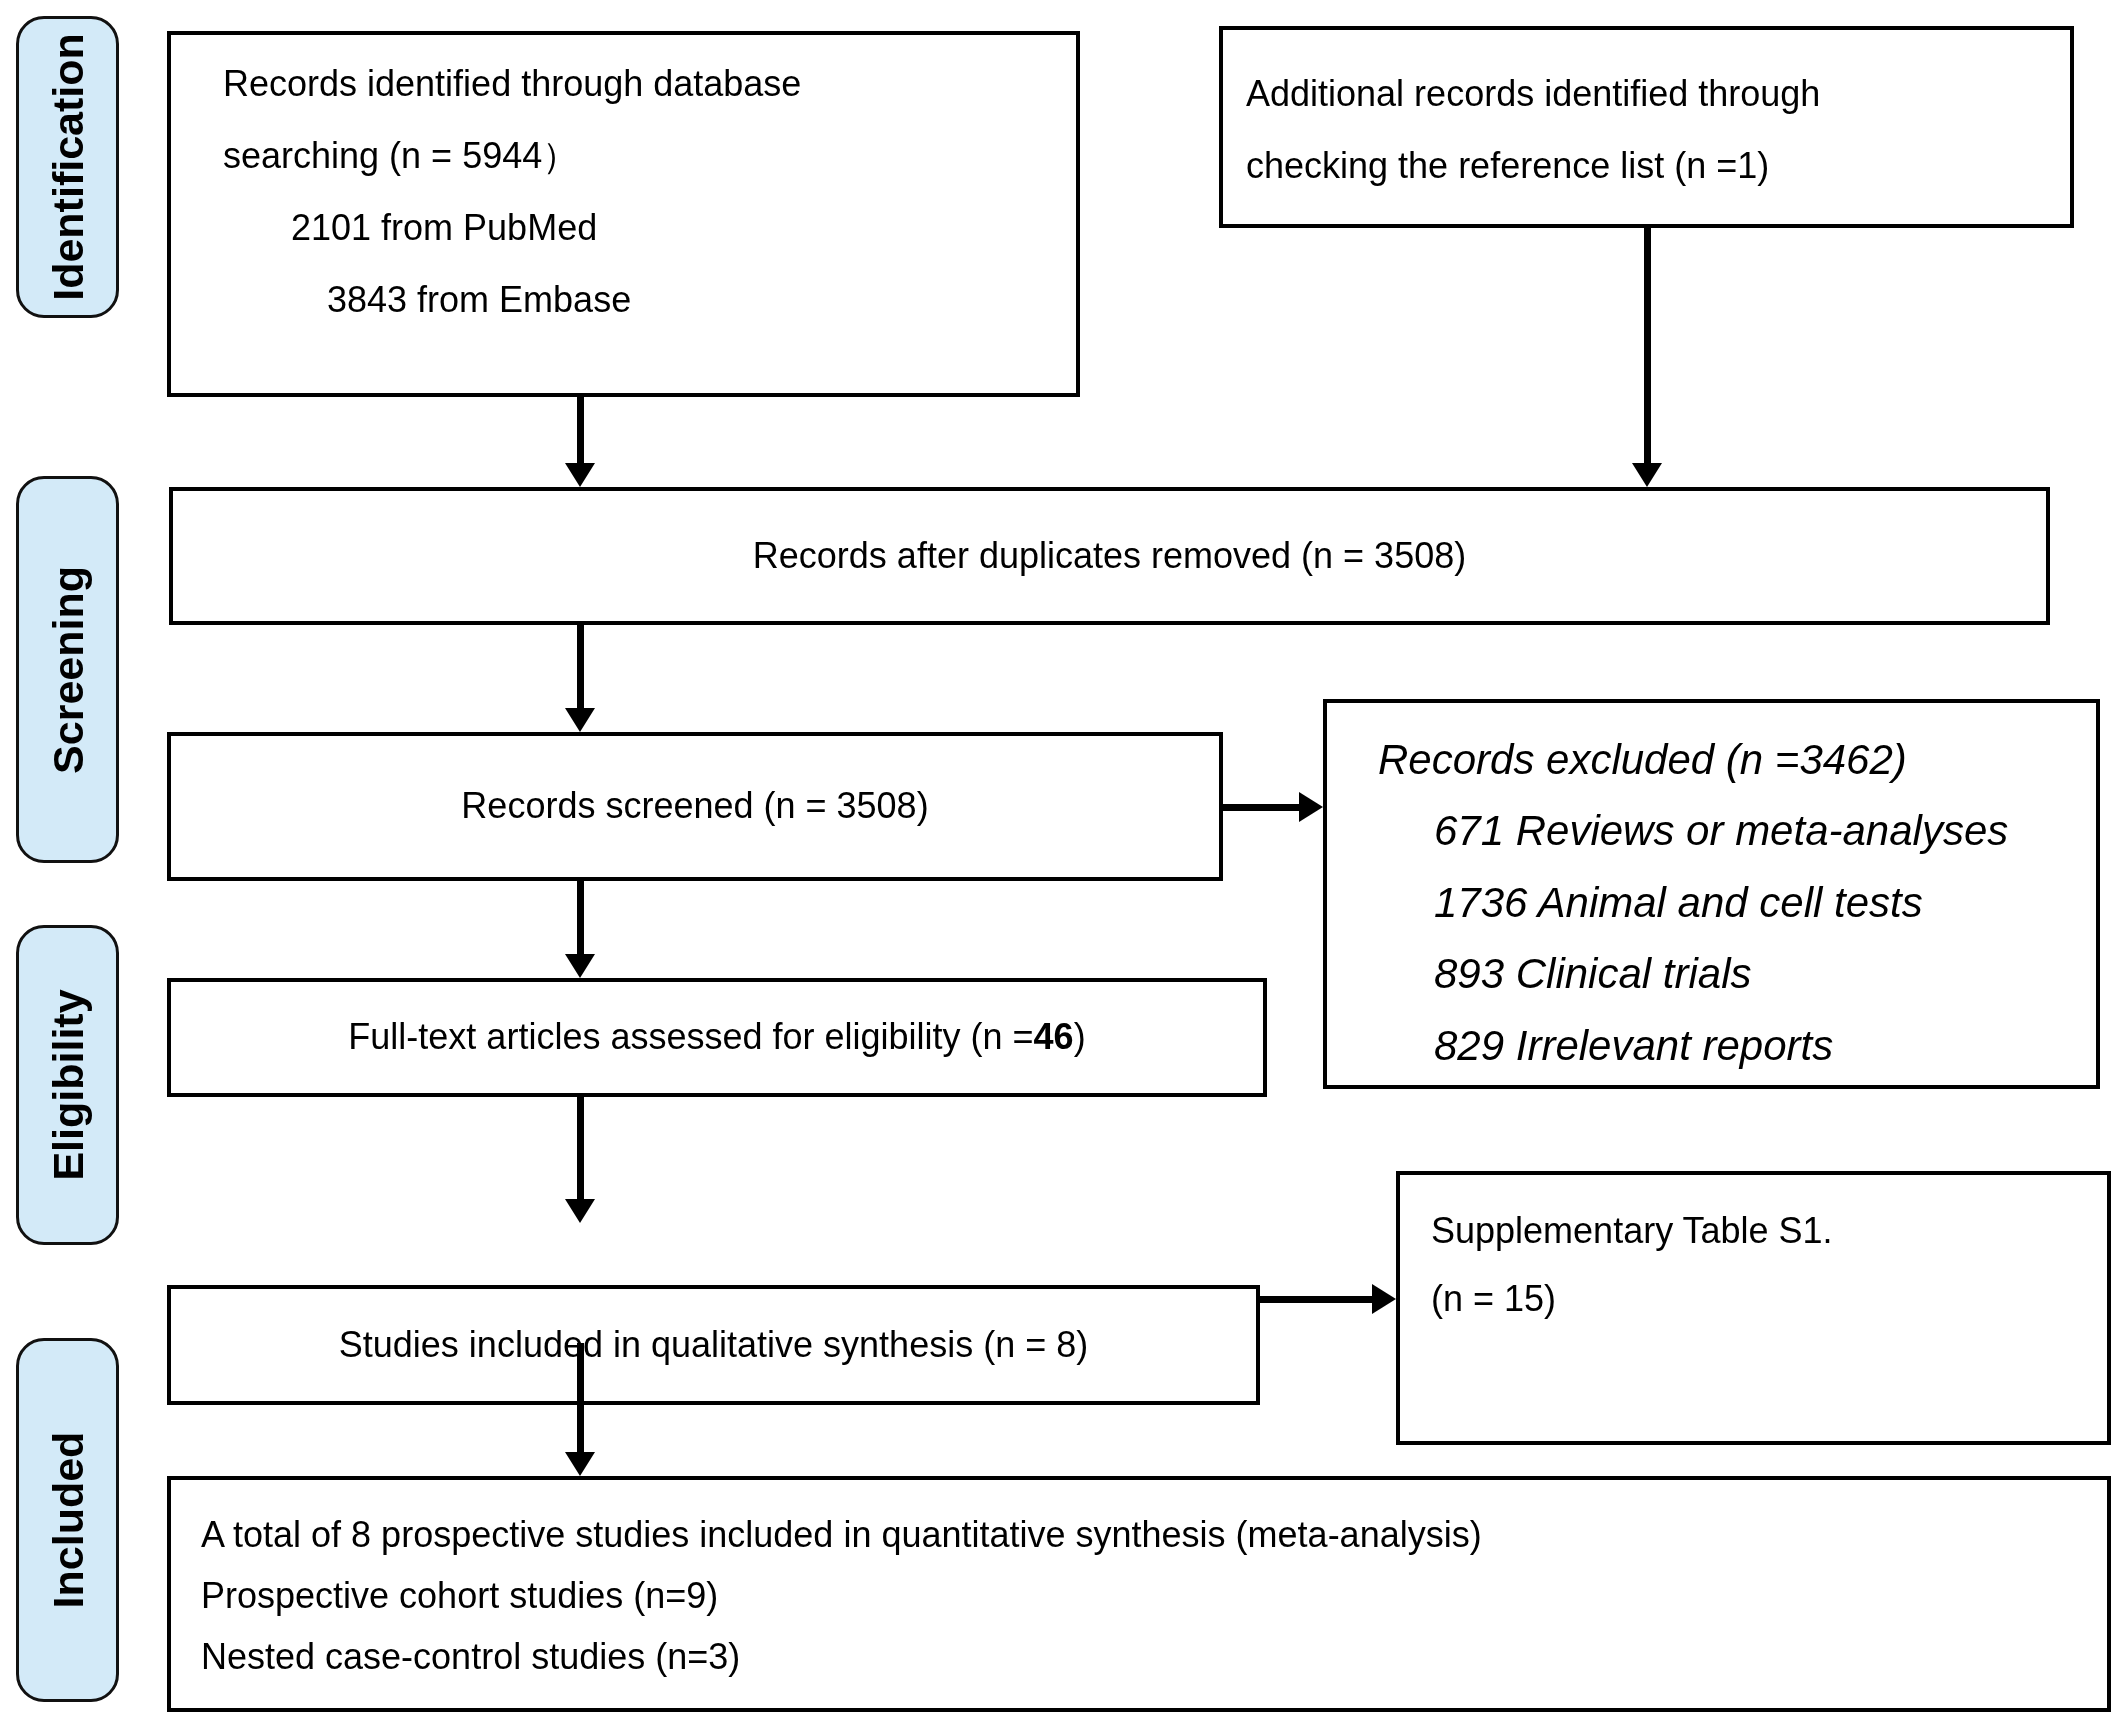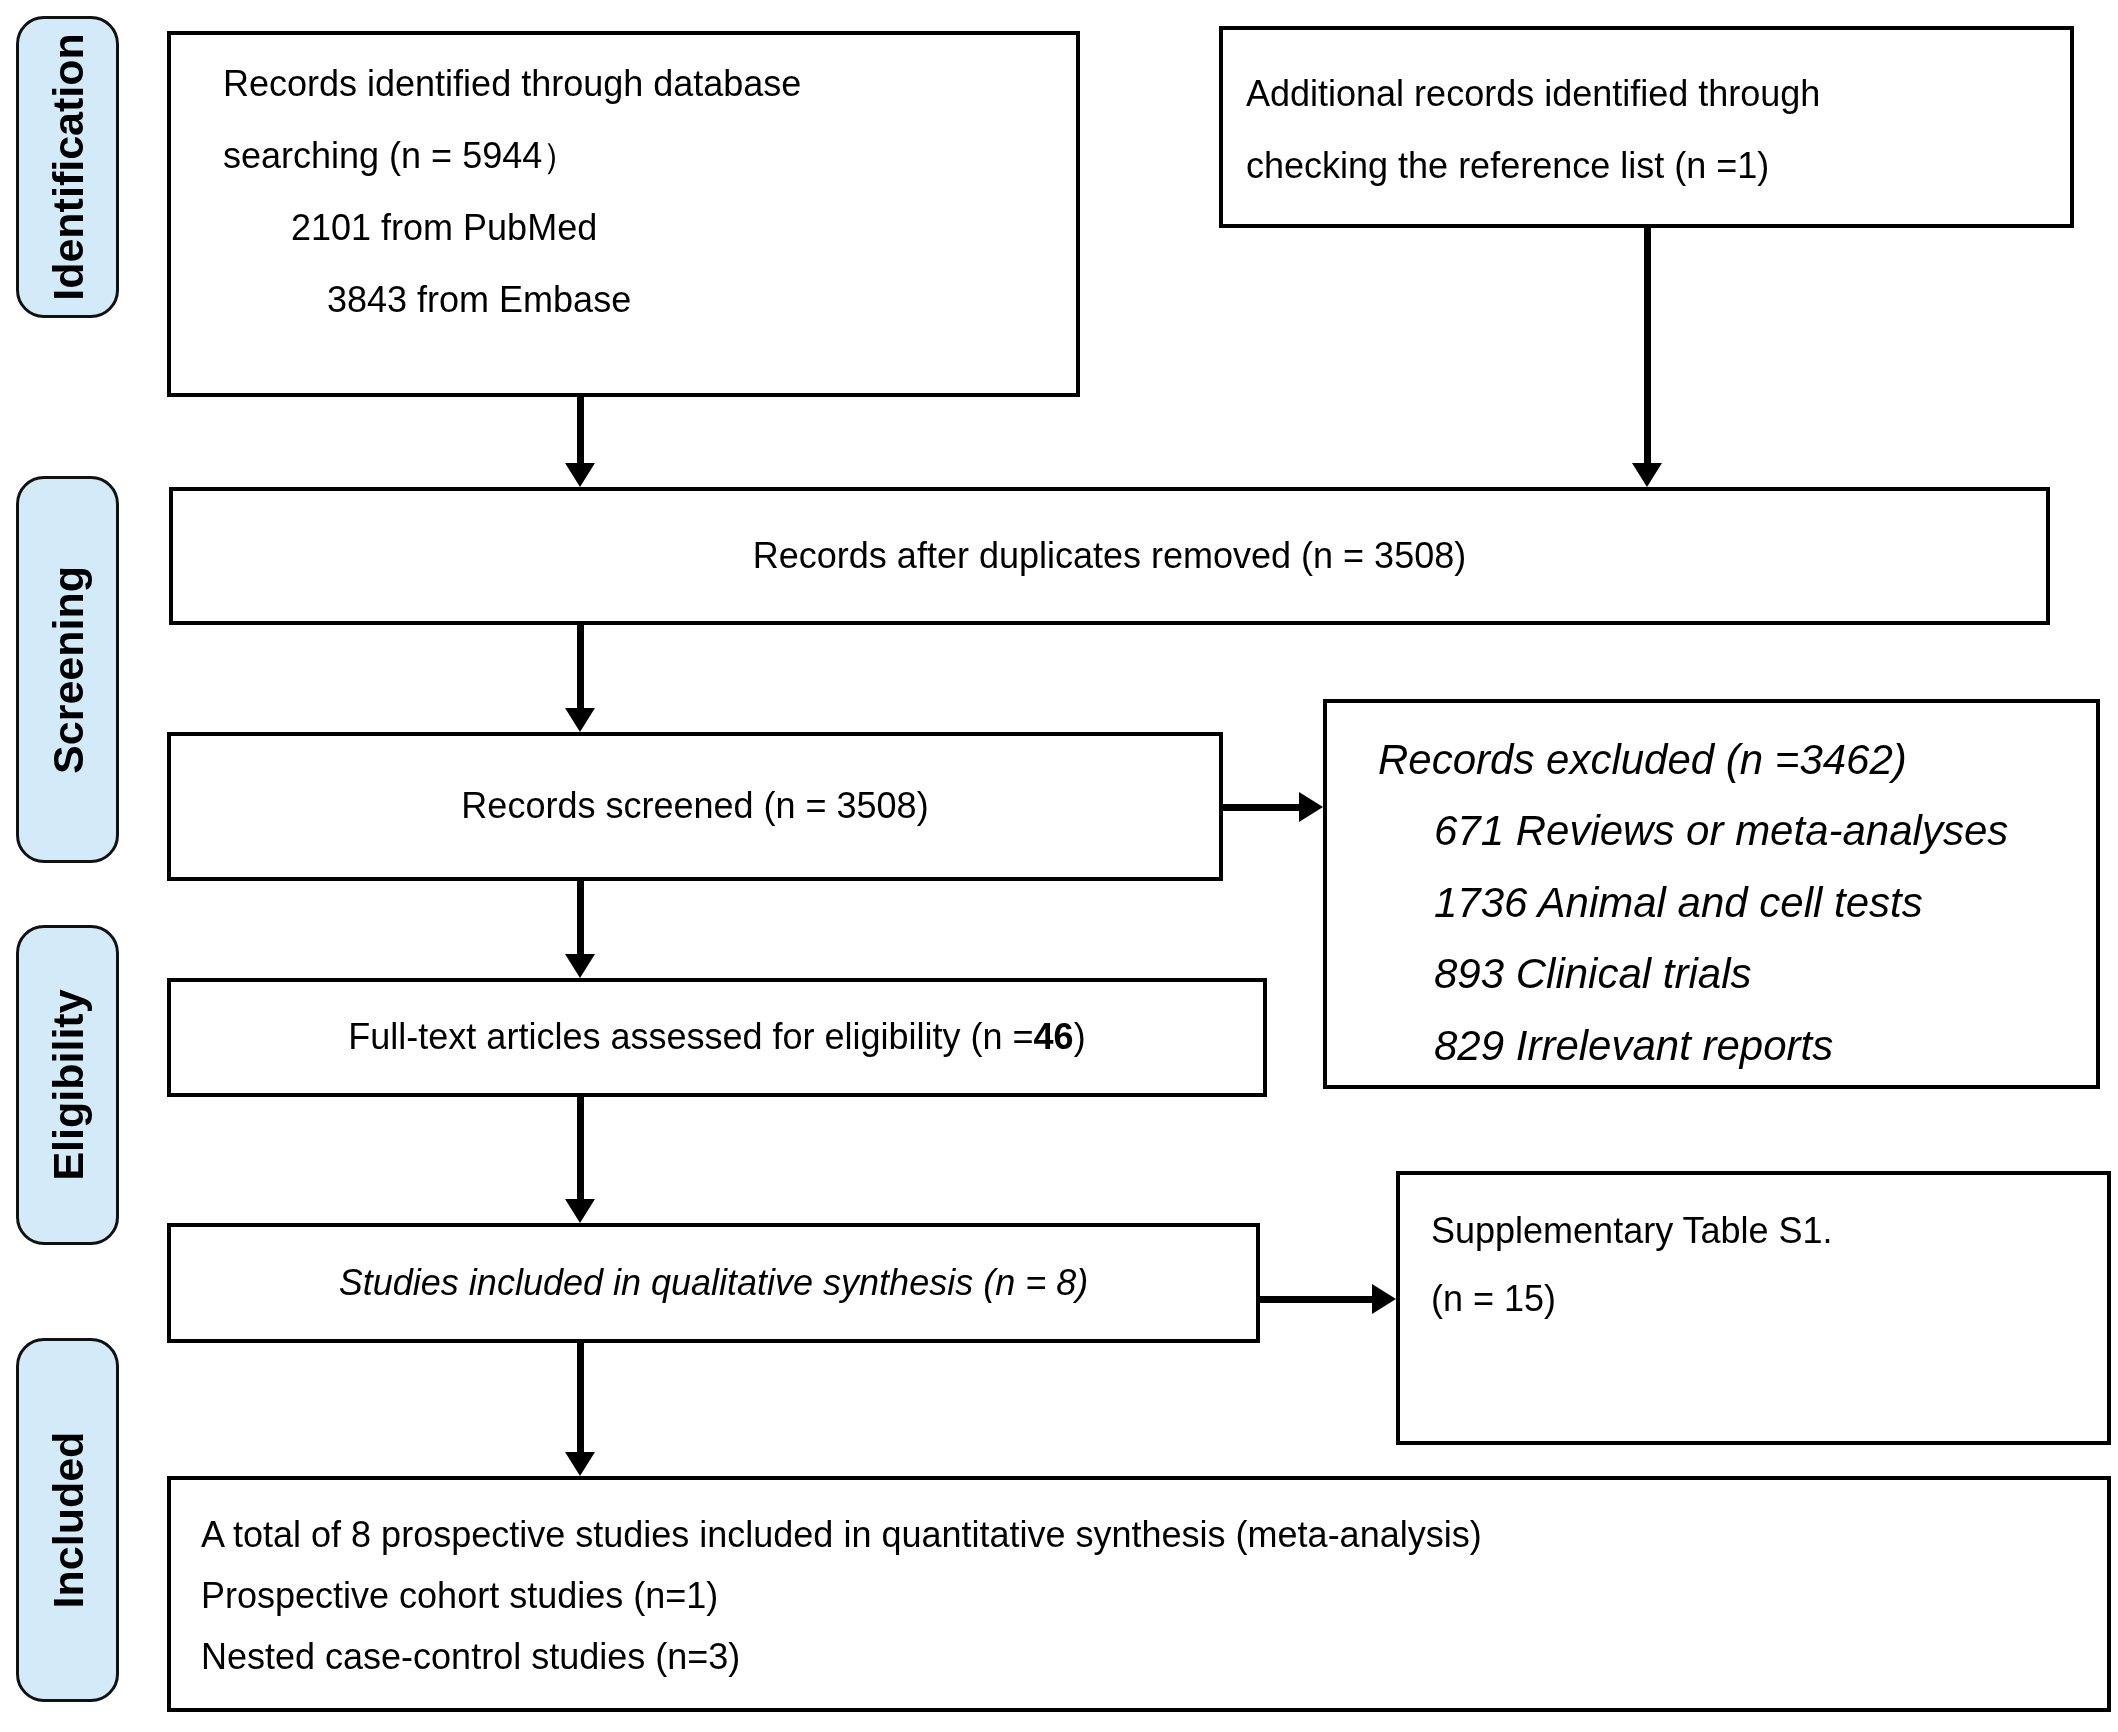--- a/index.html
+++ b/index.html
@@ -105,32 +105,32 @@
     <div class="line" style="margin-left:56px;">893 Clinical trials</div>
     <div class="line" style="margin-left:56px;">829 Irrelevant reports</div>
   </div>
 
   <div class="box center" style="left:167px; top:978px; width:1100px; height:119px;align-items:center;">
     <span>Full-text articles assessed for eligibility (n = </span>
       <span class="bold">46</span>
       <span> )</span>
   </div>
 
-  <div class="box center" style="left:167px; top:1223px; width:1093px; height:120px;font-style:italic;">
+  <div class="box center" style="left:167px; top:1285px; width:1093px; height:120px;">
     <span>Studies included in qualitative synthesis (n = 8)</span>
   </div>
 
   <div class="box" style="left:1396px; top:1171px; width:715px; height:274px; padding:22px 31px 0 31px; line-height:1.9;">
     <div class="line">Supplementary Table S1.</div>
     <div class="line">(n = 15)</div>
   </div>
 
   <div class="box" style="left:167px; top:1476px; width:1944px; height:236px; padding:24px 0 0 30px; line-height:1.7;">
     <div class="line">A total of 8 prospective studies included in quantitative synthesis (meta-analysis)</div>
-    <div class="line">Prospective cohort studies (n=1)</div>
+    <div class="line">Prospective cohort studies (n=9)</div>
     <div class="line">Nested case-control studies (n=3)</div>
   </div>
 
   <div class="vshaft" style="left:577px; top:397px; height:68px;"></div>
   <div class="vhead" style="left:565px; top:463px;"></div>
 
   <div class="vshaft" style="left:1644px; top:228px; height:236px;"></div>
   <div class="vhead" style="left:1632px; top:463px;"></div>
 
   <div class="vshaft" style="left:577px; top:624px; height:85px;"></div>

